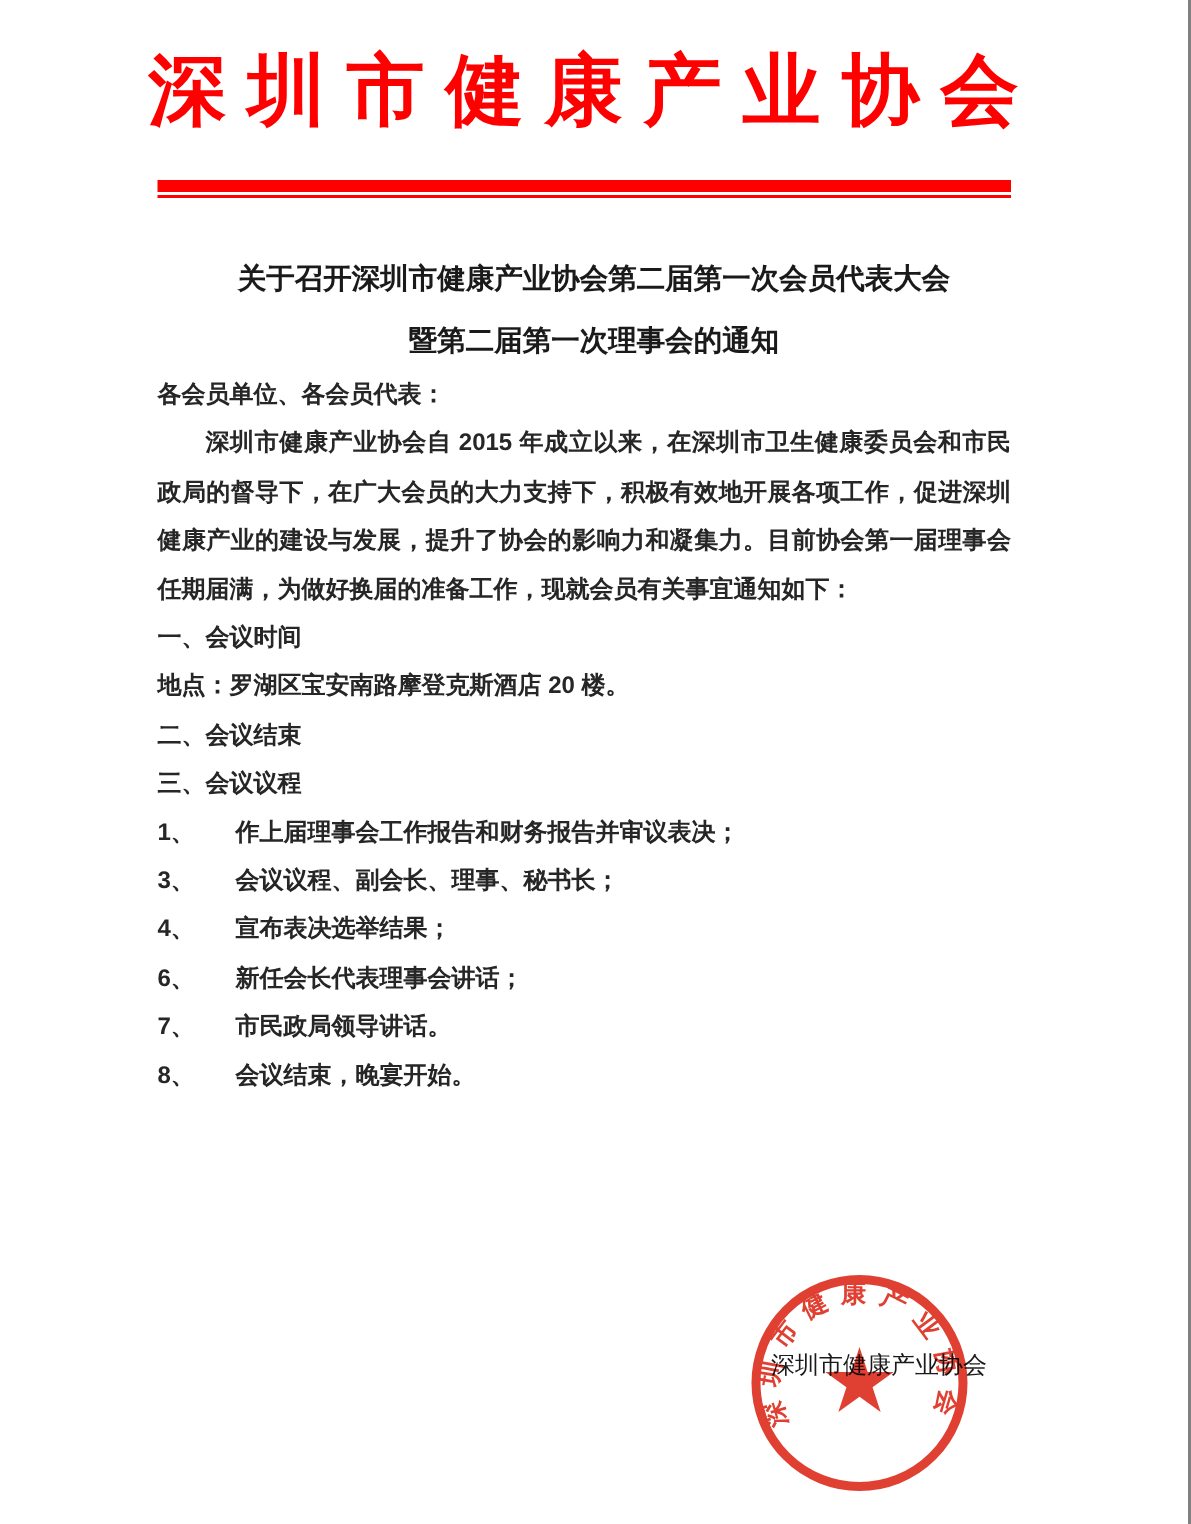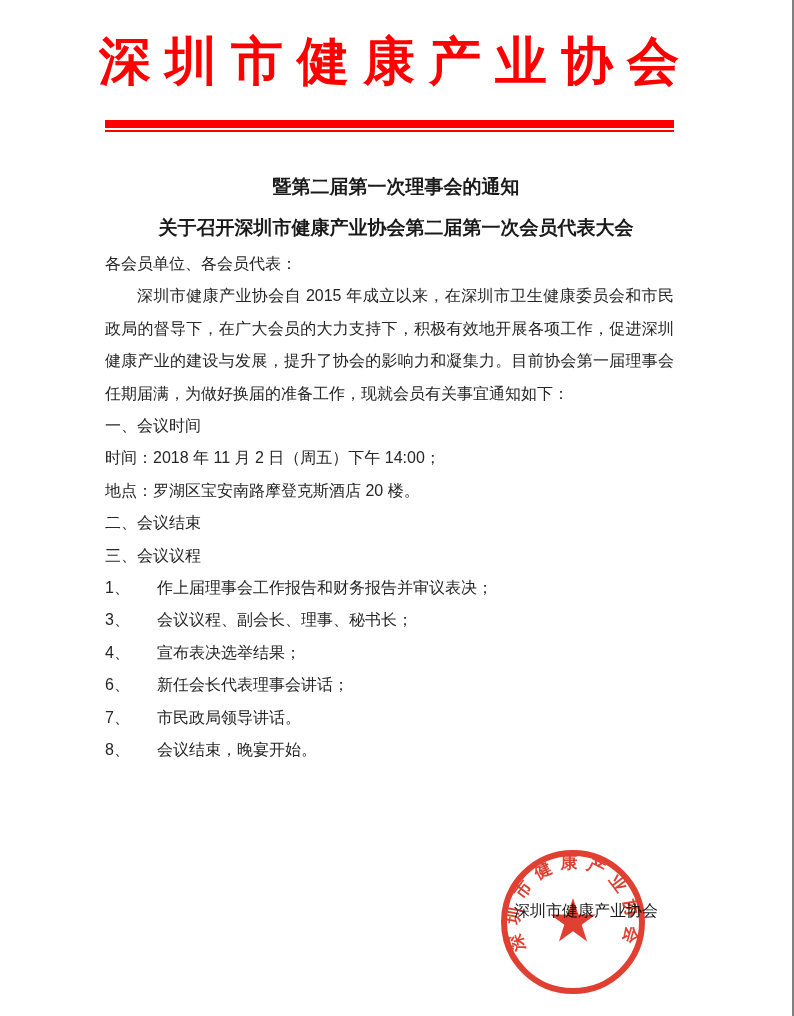--- a/index.html
+++ b/index.html
@@ -40,21 +40,21 @@
     line-height: 41px;
     color: #1a1a1a;
   }
   
   .doc-body {
     margin: 0 118px 0 105px;
     font-size: 16px;
     line-height: 32.4px;
     text-align: justify;
   }
-  .doc-body p { margin: 0; padding: 0; }
+  .doc-body p { margin: 0; padding: 0; font-weight: bold; }
   .intro   { text-indent: 32px; }
   .heading { padding-left: 32px; }
   .sub-time { padding-left: 53px; }
   .sub-att  { padding-left: 73px; }
   .agenda-item { padding-left: 68px; }
   .agenda-item .num { display: inline-block; width: 52px; }
   
   .signature {
     position: absolute;
     right: 134px; top: 894px;
@@ -87,30 +87,29 @@
 <div class="page">
 
   <div class="letterhead">深圳市健康产业协会</div>
 
   <div class="rule">
     <div class="rule-thick"></div>
     <div class="rule-thin"></div>
   </div>
 
   <div class="title">
+    <div>关于召开深圳市健康产业协会第二届第一次会员代表大会</div>
     <div>暨第二届第一次理事会的通知</div>
-    <div>关于召开深圳市健康产业协会第二届第一次会员代表大会</div>
   </div>
 
   <div class="doc-body">
     <p class="salutation">各会员单位、各会员代表：</p>
     <p class="intro">深圳市健康产业协会自 2015 年成立以来，在深圳市卫生健康委员会和市民政局的督导下，在广大会员的大力支持下，积极有效地开展各项工作，促进深圳健康产业的建设与发展，提升了协会的影响力和凝集力。目前协会第一届理事会任期届满，为做好换届的准备工作，现就会员有关事宜通知如下：</p>
 
     <p class="heading">一、会议时间</p>
-    <p class="sub-time">时间：2018 年 11 月 2 日（周五）下午 14:00；</p>
     <p class="sub-time">地点：罗湖区宝安南路摩登克斯酒店 20 楼。</p>
 
     <p class="heading">二、会议结束</p>
 
     <p class="heading">三、会议议程</p>
 
     <p class="agenda-item"><span class="num">1、</span><span>作上届理事会工作报告和财务报告并审议表决；</span></p>
     <p class="agenda-item"><span class="num">3、</span><span>会议议程、副会长、理事、秘书长；</span></p>
     <p class="agenda-item"><span class="num">4、</span><span>宣布表决选举结果；</span></p>
     <p class="agenda-item"><span class="num">6、</span><span>新任会长代表理事会讲话；</span></p>

